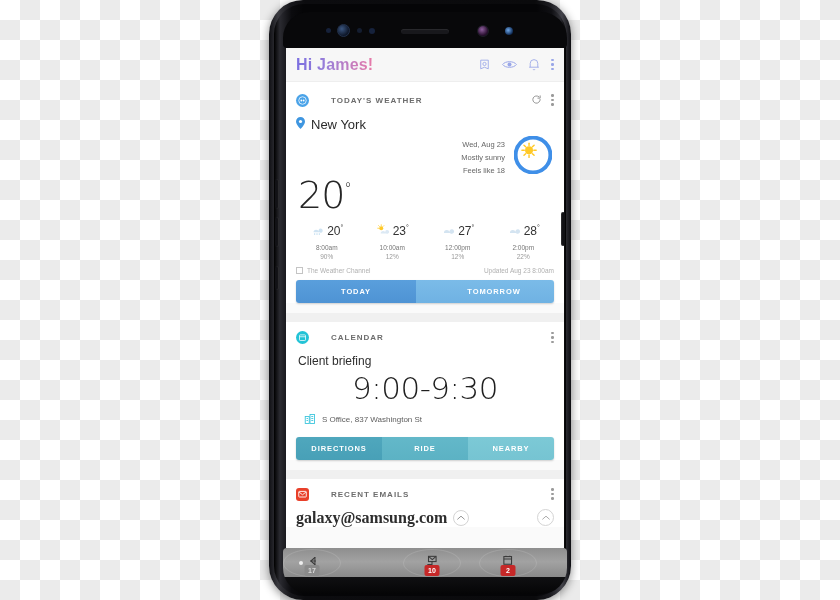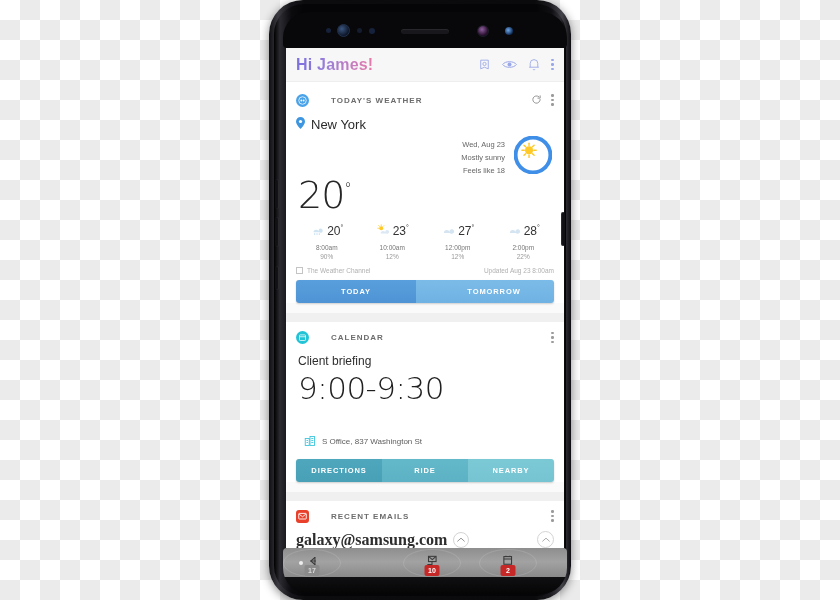--- a/index.html
+++ b/index.html
@@ -181,27 +181,27 @@
   }
   .seg.wa-a { background:linear-gradient(180deg,#5a9fdc,#4e93d4); }
   .seg.wa-b { background:linear-gradient(180deg,#7bbbe8,#6fb2e3);padding-left:18px; }
   .seg.ca-a { background:linear-gradient(180deg,#4fa7bd,#48a0b7); }
   .seg.ca-b { background:linear-gradient(180deg,#63b8c9,#5cb2c4); }
   .seg.ca-c { background:linear-gradient(180deg,#7cc9d6,#76c4d2); }
 
   .evt-title { font-size:12px; color:#2e2e2e; padding:6px 12px 0 12px; }
   .evt-time {
     font-size:31px; font-weight:300; color:#1f1f1f; padding:3px 12px 0 12px;
-    line-height:1.12; letter-spacing:-.5px; font-family:"DejaVu Sans", sans-serif;
+    line-height:1.12; letter-spacing:-.5px; font-family:"DejaVu Sans", sans-serif;text-align:center;
   }
   .evt-loc {
     display:flex; align-items:center; padding:7px 12px 10px 12px;
     font-size:8px; color:#5e5e5e;
   }
-  .evt-loc span { margin-left:6px;margin-top:22px; }
+  .evt-loc span { margin-left:6px; }
 
   .email-row {
     display:flex; align-items:center; padding:4px 10px 0 10px;
   }
   .email-addr { font-size:16px; color:#2d2d2d; font-weight:bold;font-family:Liberation Serif, serif; }
   .chip-chev {
     width:16px; height:16px; border-radius:50%; border:1px solid #d4d4d4;
     display:flex; align-items:center; justify-content:center; margin-left:6px;
   }
   .chip-chev.right { margin-left:auto; width:17px; height:17px; }

